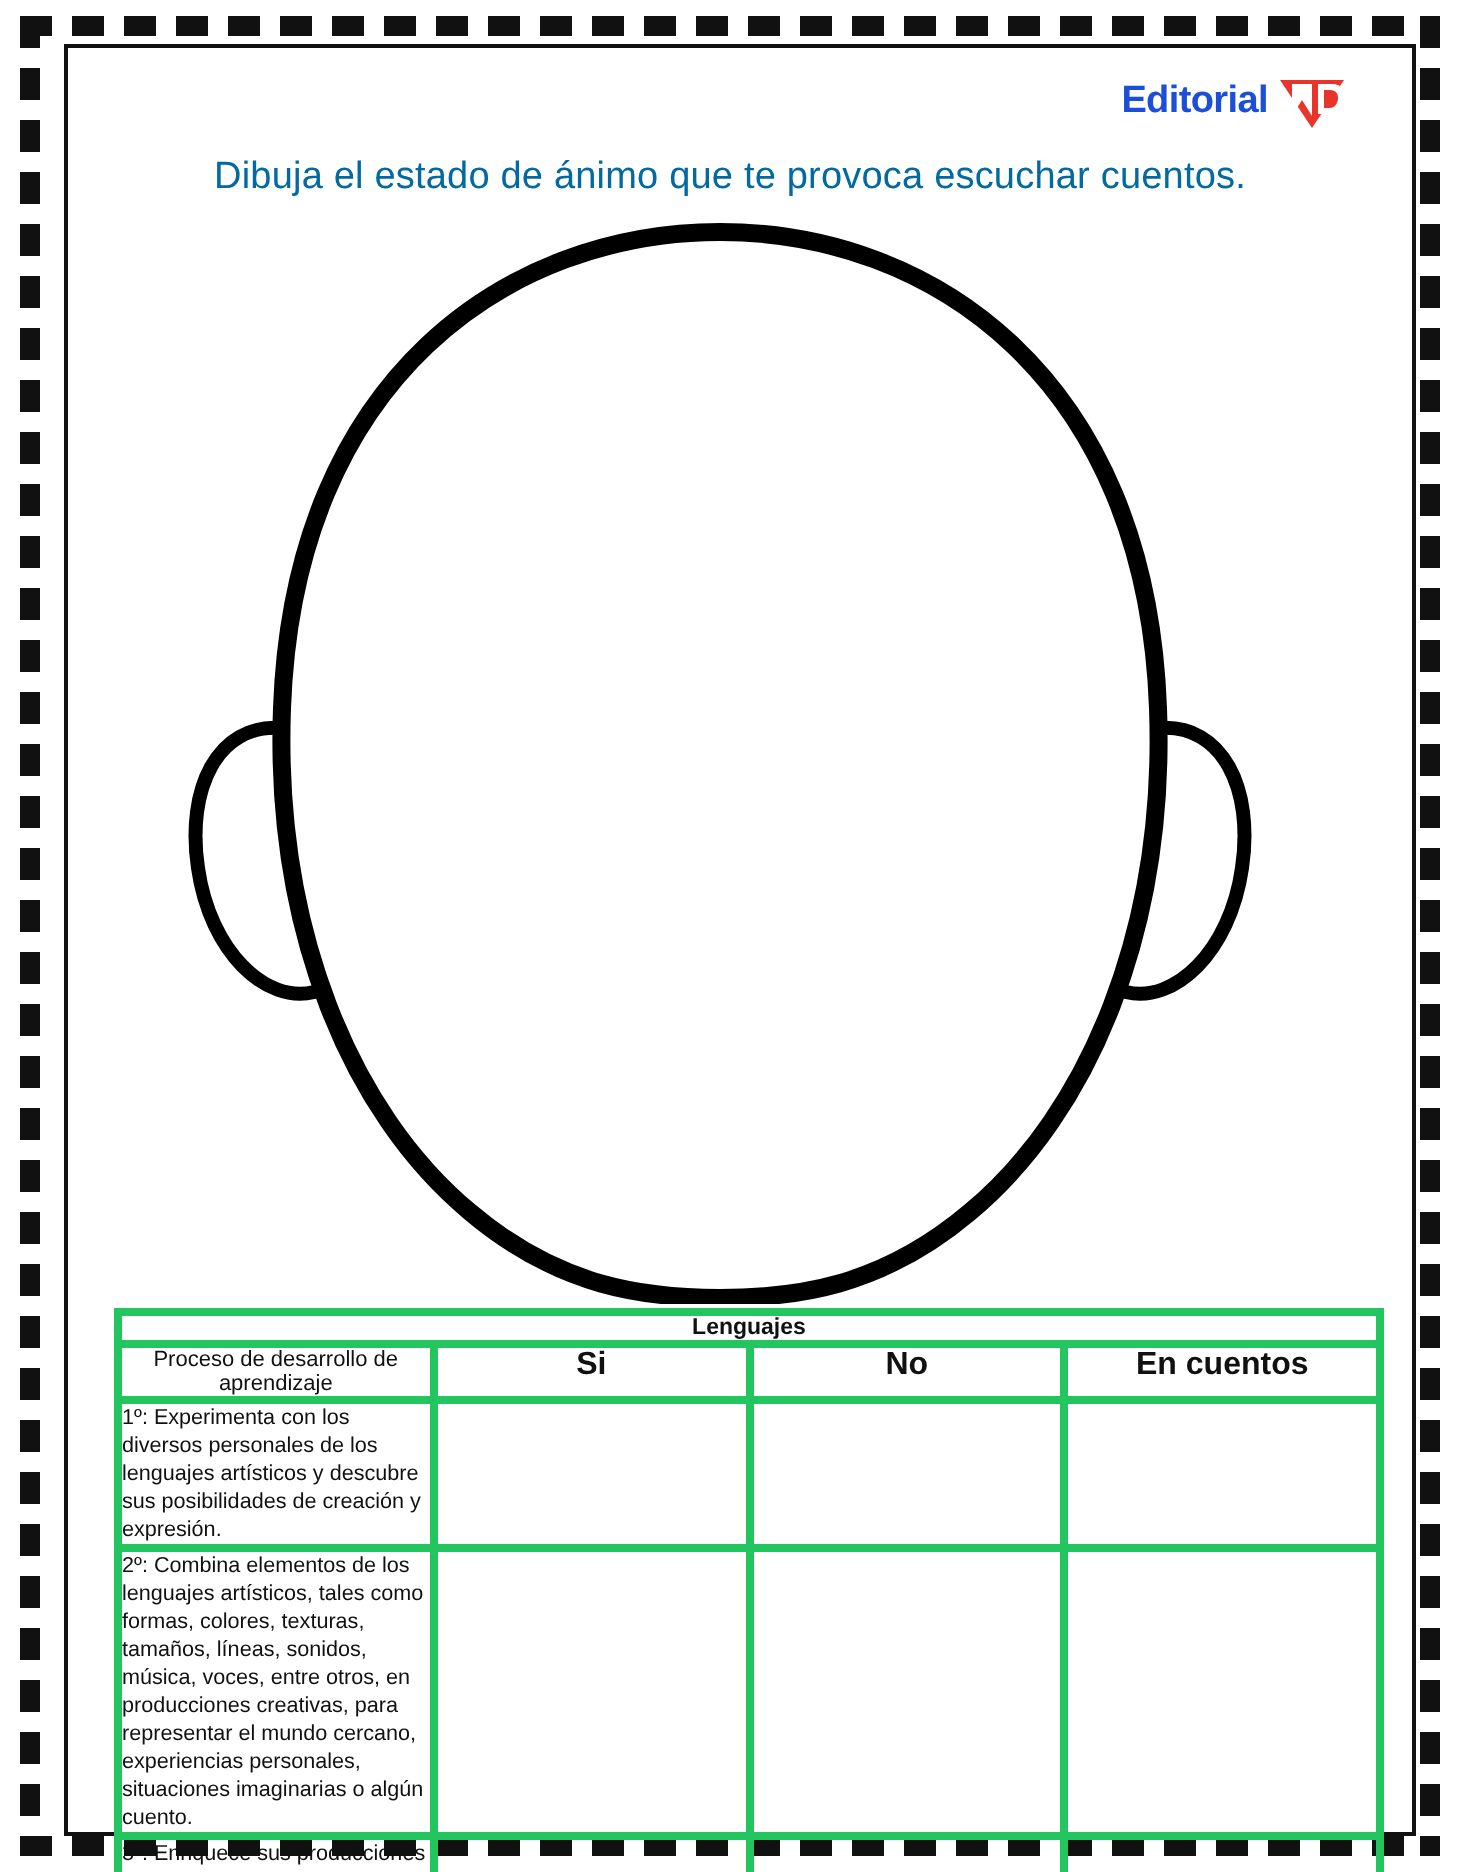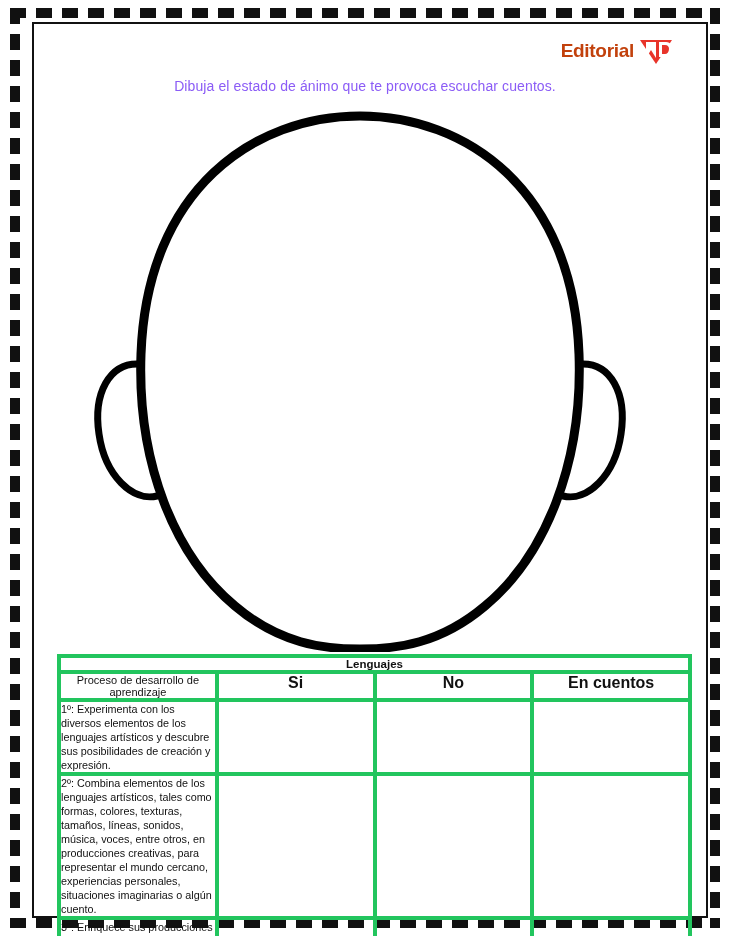--- a/index.html
+++ b/index.html
@@ -68,40 +68,40 @@
     right: 52px;
     top: 36px;
     display: flex;
     align-items: center;
     gap: 4px;
   }
   .logo-text {
     font-family: "Liberation Sans", sans-serif;
     font-size: 19px;
     font-weight: bold;
-    color: #c2410c;
+    color: #1d4ed8;
     letter-spacing: -0.3px;
   }
   .logo-mark {
     position: relative;
     width: 40px;
     height: 30px;
   }
   .logo-mark svg { display: block; }
 
   
   .instruction {
     position: absolute;
     left: 0;
     top: 78px;
     width: 730px;
     text-align: center;
     font-family: "Liberation Sans", sans-serif;
-    font-size: 14px;
-    color: #8b5cf6;
+    font-size: 19px;
+    color: #0369a1;
     letter-spacing: 0.1px;
   }
 
   
   .face-area {
     position: absolute;
     left: 55px;
     top: 104px;
     width: 620px;
     height: 548px;
@@ -208,21 +208,21 @@
         <td class="t-title" colspan="4">Lenguajes</td>
       </tr>
       <tr>
         <td class="t-subhead">Proceso de desarrollo de aprendizaje</td>
         <td class="t-col-head w-si">Si</td>
         <td class="t-col-head w-no">No</td>
         <td class="t-col-head w-enp">En cuentos</td>
       </tr>
 
       <tr>
-        <td class="t-desc"><b>1º:</b><span> Experimenta con los diversos elementos de los lenguajes artísticos y descubre sus posibilidades de creación y expresión.</span></td>
+        <td class="t-desc"><b>1º:</b><span> Experimenta con los diversos personales de los lenguajes artísticos y descubre sus posibilidades de creación y expresión.</span></td>
         <td class="t-mark w-si"></td>
         <td class="t-mark w-no"></td>
         <td class="t-mark w-enp"></td>
       </tr>
 
       <tr>
         <td class="t-desc"><b>2º:</b><span> Combina elementos de los lenguajes artísticos, tales como formas, colores, texturas, tamaños, líneas, sonidos, música, voces, entre otros, en producciones creativas, para representar el mundo cercano, experiencias personales, situaciones imaginarias o algún cuento.</span></td>
         <td class="t-mark w-si"></td>
         <td class="t-mark w-no"></td>
         <td class="t-mark w-enp"></td>

